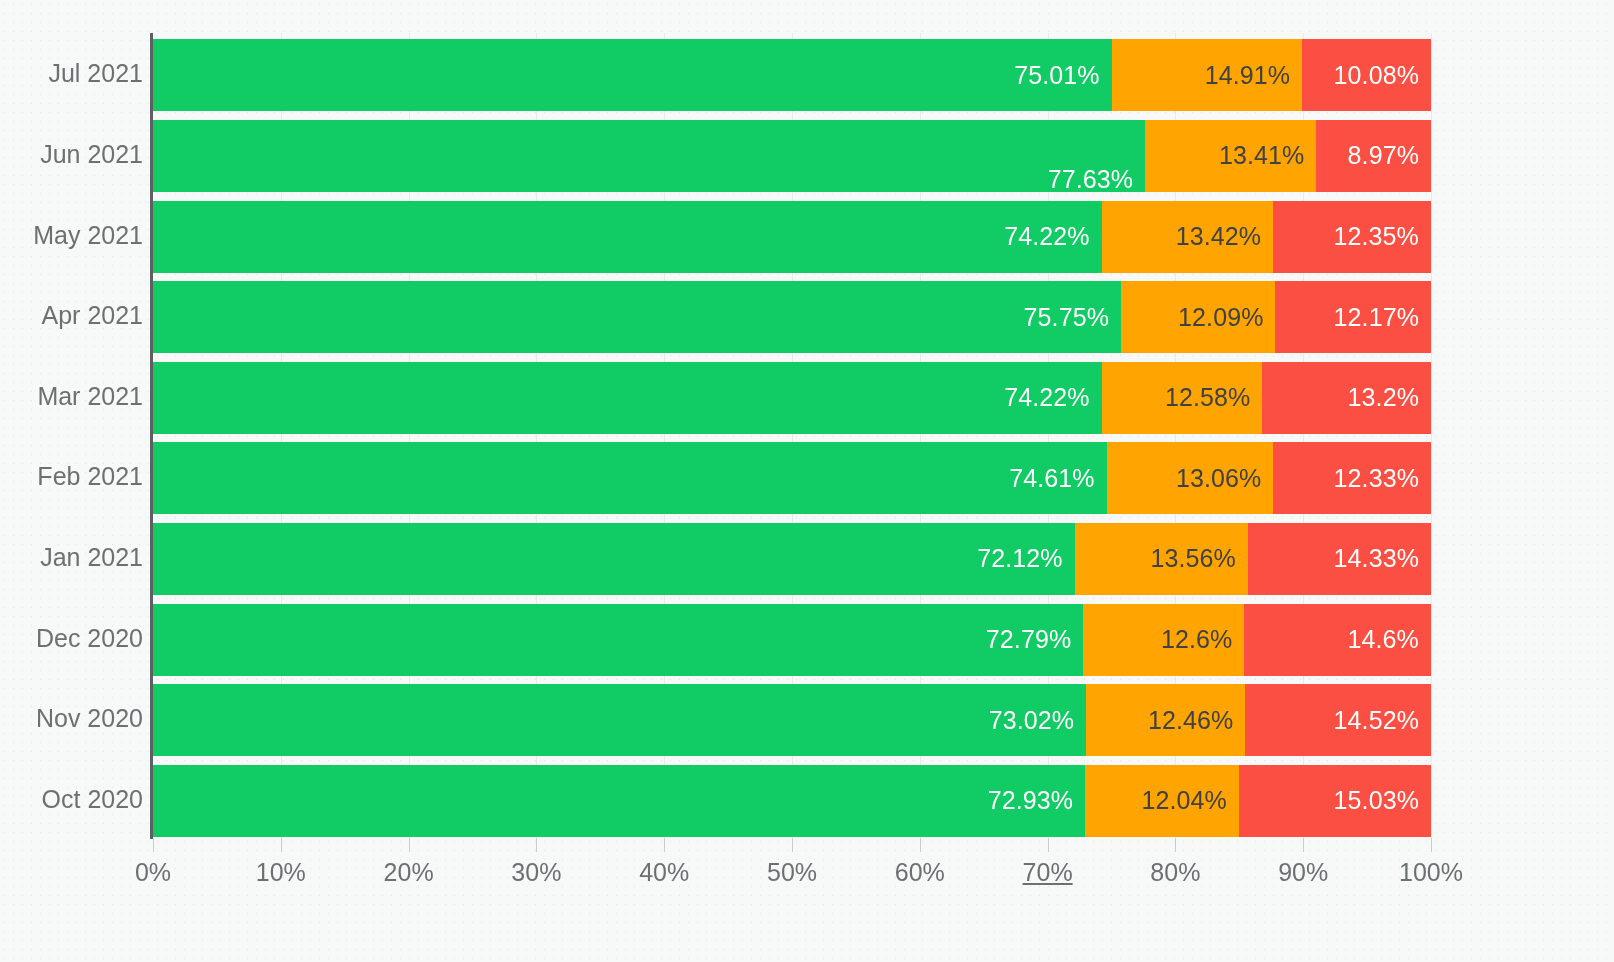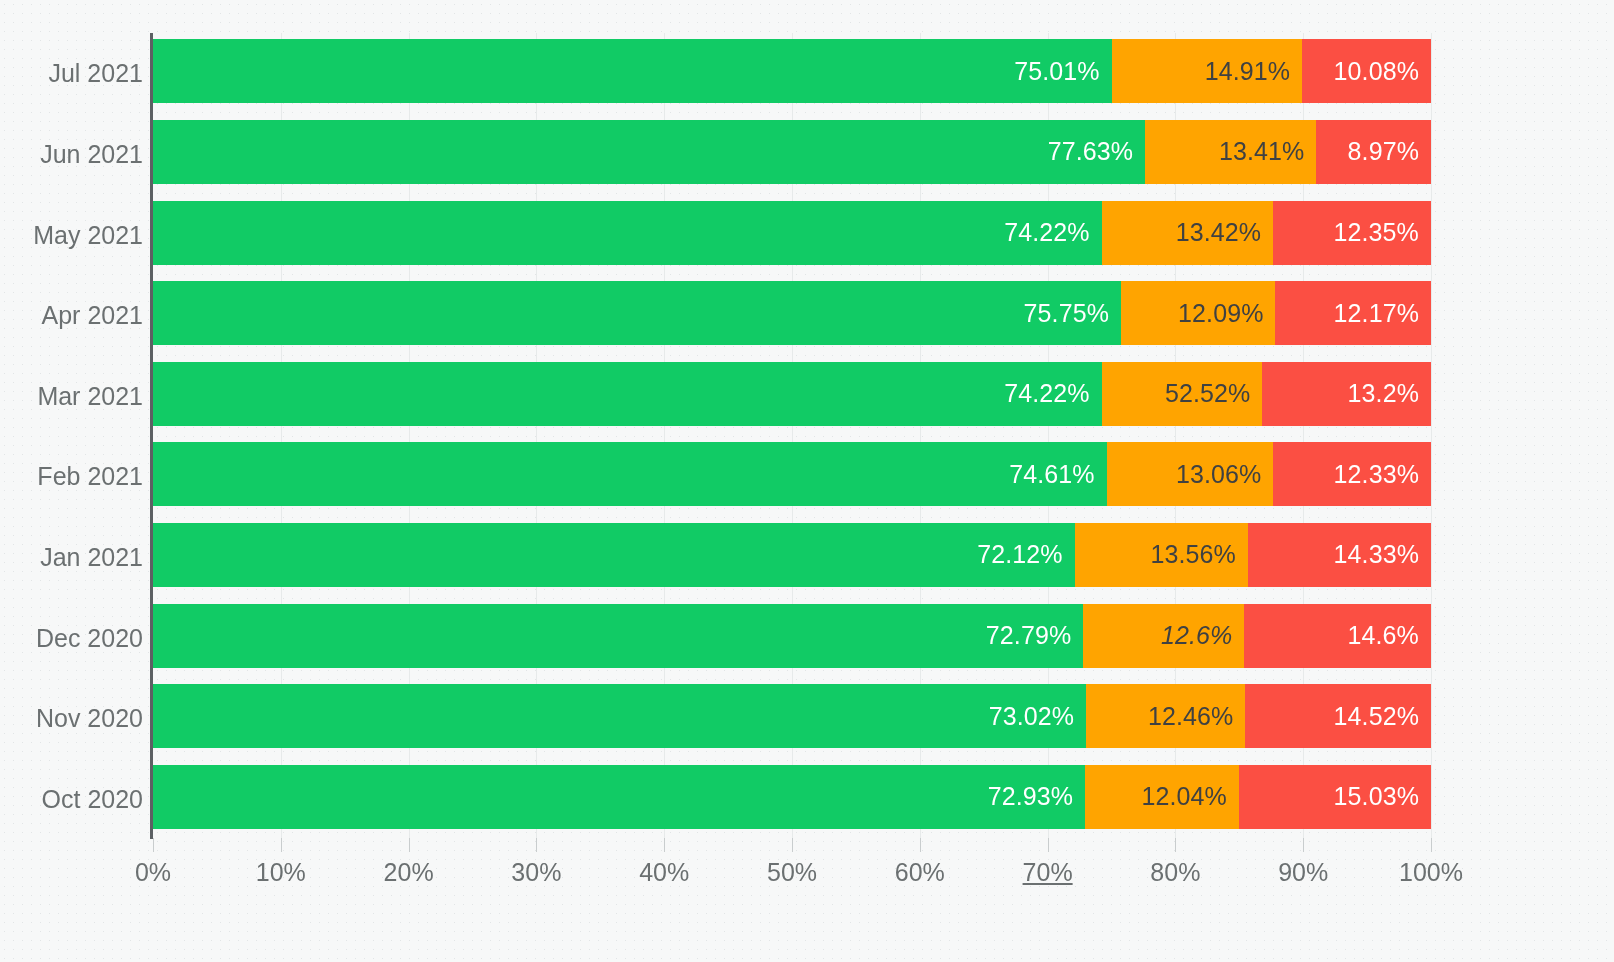--- a/index.html
+++ b/index.html
@@ -47,21 +47,21 @@
     width: 3px;
     height: 806px;
     background: #5c6063;
   }
 
   
   .bar-row {
     position: absolute;
     left: 0;
     width: 100%;
-    height: 64px;
+    height: 72px;
     display: flex;
     align-items: stretch;
   }
 
   .segment {
     position: relative;
     display: flex;
     align-items: center;
     justify-content: flex-end;
     box-sizing: border-box;
@@ -163,21 +163,21 @@
           <span class="seg-label">75.01%</span>
         </div>
         <div class="segment seg-orange" style="width: 190.55px; background: rgb(255, 164, 0);">
           <span class="seg-label">14.91%</span>
         </div>
         <div class="segment seg-red" style="width: 128.822px; background: rgb(251, 79, 67);">
           <span class="seg-label">10.08%</span>
         </div>
       </div>
       <div class="bar-row" style="top: 86.9px;">
-        <div class="segment seg-green" style="width: 992.111px; background: rgb(17, 203, 101);">
+        <div class="segment seg-green" style="width: 992.111px; background: rgb(17, 203, 101); align-items: flex-end;">
           <span class="seg-label">77.63%</span>
         </div>
         <div class="segment seg-orange" style="width: 171.38px; background: rgb(255, 164, 0);">
           <span class="seg-label">13.41%</span>
         </div>
         <div class="segment seg-red" style="width: 114.637px; background: rgb(251, 79, 67);">
           <span class="seg-label">8.97%</span>
         </div>
       </div>
       <div class="bar-row" style="top: 167.5px;">
@@ -200,21 +200,21 @@
         </div>
         <div class="segment seg-red" style="width: 155.533px; background: rgb(251, 79, 67);">
           <span class="seg-label">12.17%</span>
         </div>
       </div>
       <div class="bar-row" style="top: 328.7px;">
         <div class="segment seg-green" style="width: 948.532px; background: rgb(17, 203, 101);">
           <span class="seg-label">74.22%</span>
         </div>
         <div class="segment seg-orange" style="width: 160.772px; background: rgb(255, 164, 0);">
-          <span class="seg-label">52.52%</span>
+          <span class="seg-label">12.58%</span>
         </div>
         <div class="segment seg-red" style="width: 168.696px; background: rgb(251, 79, 67);">
           <span class="seg-label">13.2%</span>
         </div>
       </div>
       <div class="bar-row" style="top: 409.3px;">
         <div class="segment seg-green" style="width: 953.516px; background: rgb(17, 203, 101);">
           <span class="seg-label">74.61%</span>
         </div>
         <div class="segment seg-orange" style="width: 166.907px; background: rgb(255, 164, 0);">
@@ -232,21 +232,21 @@
           <span class="seg-label">13.56%</span>
         </div>
         <div class="segment seg-red" style="width: 183.137px; background: rgb(251, 79, 67);">
           <span class="seg-label">14.33%</span>
         </div>
       </div>
       <div class="bar-row" style="top: 570.5px; text-align: center;">
         <div class="segment seg-green" style="width: 930.256px; background: rgb(17, 203, 101);">
           <span class="seg-label">72.79%</span>
         </div>
-        <div class="segment seg-orange" style="width: 161.028px; background: rgb(255, 164, 0); font-style: italic;">
+        <div class="segment seg-orange" style="width: 161.028px; background: rgb(255, 164, 0);">
           <span class="seg-label">12.6%</span>
         </div>
         <div class="segment seg-red" style="width: 186.588px; background: rgb(251, 79, 67);">
           <span class="seg-label">14.6%</span>
         </div>
       </div>
       <div class="bar-row" style="top: 651.1px;">
         <div class="segment seg-green" style="width: 933.196px; background: rgb(17, 203, 101);">
           <span class="seg-label">73.02%</span>
         </div>

